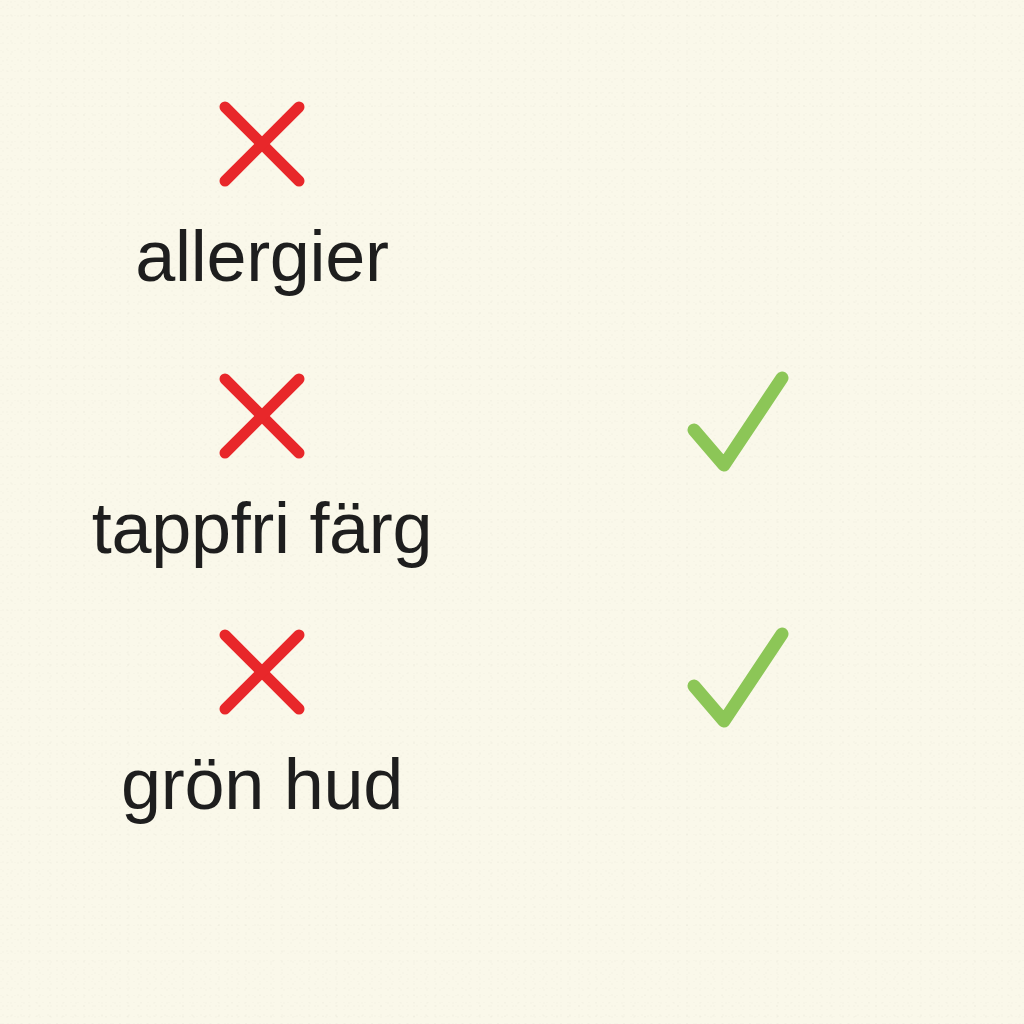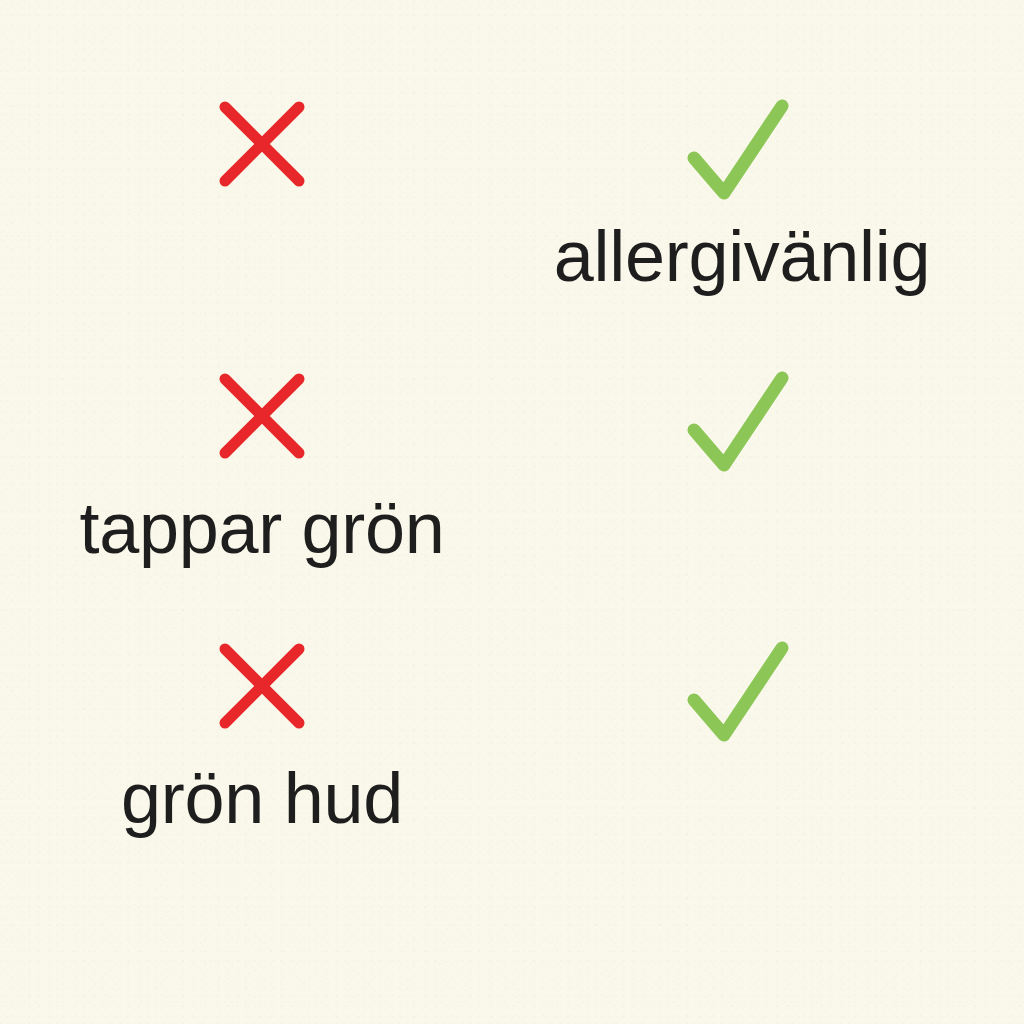--- a/index.html
+++ b/index.html
@@ -42,21 +42,21 @@
     width: 470px;
     display: flex;
     flex-direction: column;
     align-items: center;
   }
   .col-left  { left: 27px; }
   .col-right { left: 507px; }
 
   .row-1 { top: 96px; }
   .row-2 { top: 368px; }
-  .row-3 { top: 638px; }
+  .row-3 { top: 624px; }
 
   .mark {
     display: block;
     height: 112px;
   }
   .mark svg { display: block; overflow: visible; }
 
   .label {
     margin-top: 12px;
     font-size: 72px;
@@ -79,41 +79,34 @@
 
     <div class="cell col-left row-1">
       <span class="mark">
         <svg width="96" height="96" viewBox="0 0 96 96" aria-hidden="true">
           <g stroke="#e8272a" stroke-width="11" stroke-linecap="round">
             <line x1="11" y1="11" x2="85" y2="85"></line>
             <line x1="85" y1="11" x2="11" y2="85"></line>
           </g>
         </svg>
       </span>
+      <span class="label">allergier</span>
     </div>
 
-    <div class="cell col-right row-1">
-      <span class="mark">
-        <svg width="110" height="112" viewBox="0 0 110 112" aria-hidden="true">
-          <path d="M11 62 L41 97 L99 10" fill="none" stroke="#8cc657" stroke-width="13" stroke-linecap="round" stroke-linejoin="round"></path>
-        </svg>
-      </span>
-      <span class="label">allergivänlig</span>
-    </div>
 
     <div class="cell col-left row-2">
       <span class="mark">
         <svg width="96" height="96" viewBox="0 0 96 96" aria-hidden="true">
           <g stroke="#e8272a" stroke-width="11" stroke-linecap="round">
             <line x1="11" y1="11" x2="85" y2="85"></line>
             <line x1="85" y1="11" x2="11" y2="85"></line>
           </g>
         </svg>
       </span>
-      <span class="label">tappar grön</span>
+      <span class="label">tappfri färg</span>
     </div>
 
     <div class="cell col-right row-2">
       <span class="mark">
         <svg width="110" height="112" viewBox="0 0 110 112" aria-hidden="true">
           <path d="M11 62 L41 97 L99 10" fill="none" stroke="#8cc657" stroke-width="13" stroke-linecap="round" stroke-linejoin="round"></path>
         </svg>
       </span>
     </div>
 

